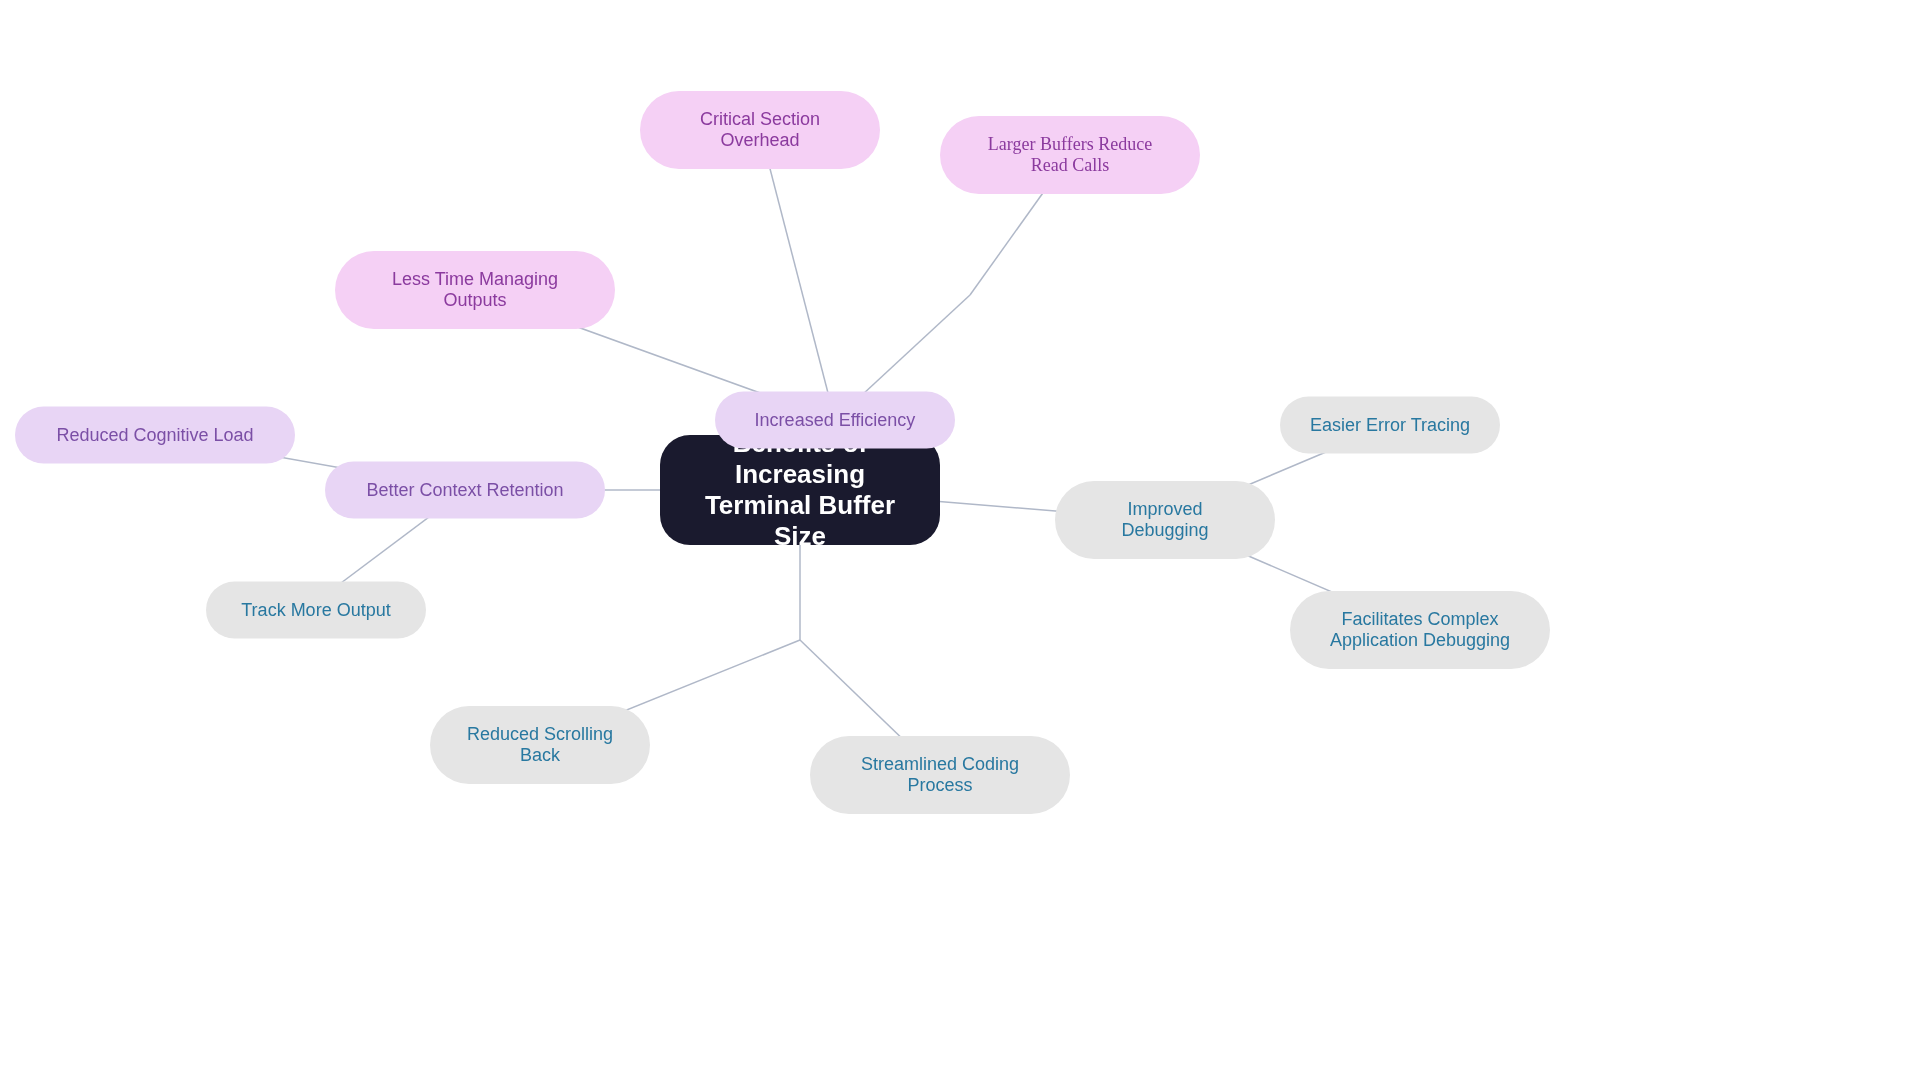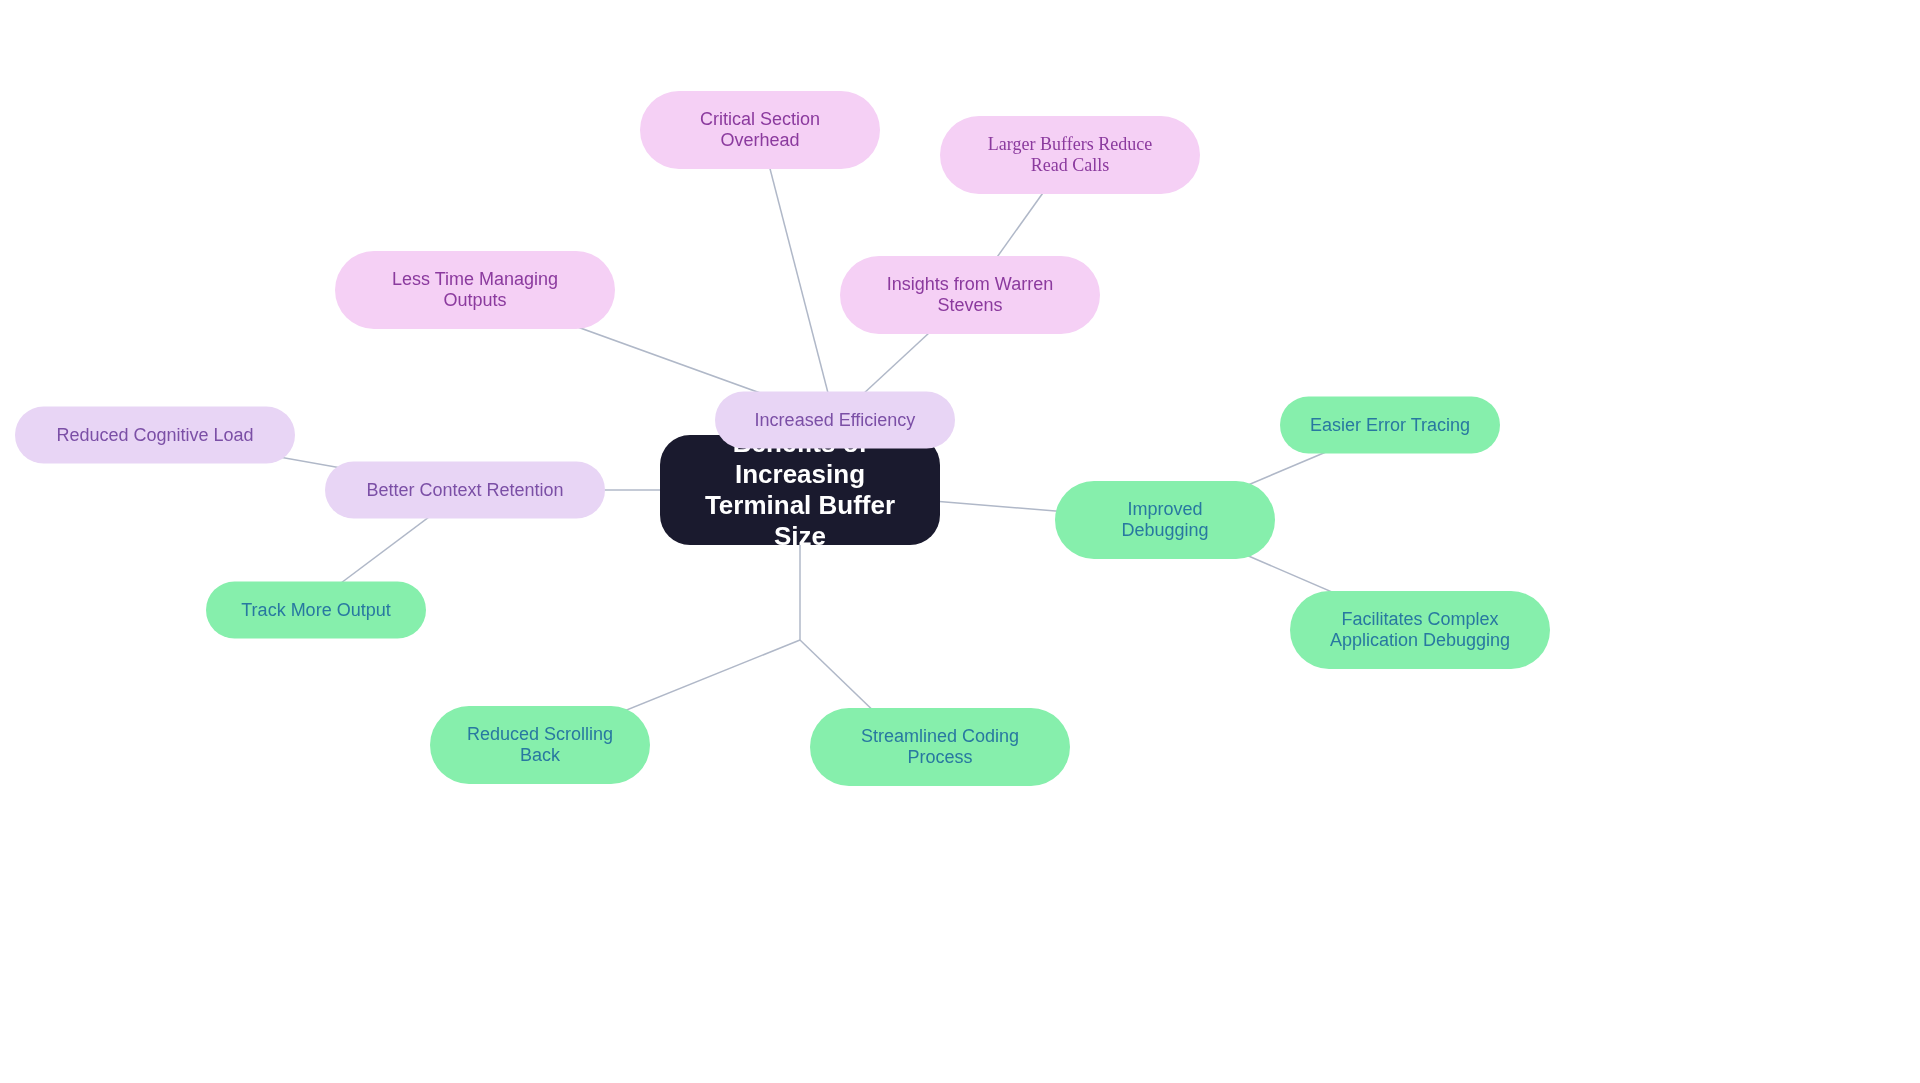--- a/index.html
+++ b/index.html
@@ -48,21 +48,21 @@
       background: #f5d0f5;
       color: #8b3a9e;
       border: none;
     }
     .node-purple {
       background: #e8d5f5;
       color: #7b4fa6;
       border: none;
     }
     .node-blue {
-      background: #86efac;
+      background: #e5e5e5;
       color: #2878a0;
       border: none;
     }
   </style>
 </head>
 <body>
 
 <div id="mindmap-container">
   <svg id="connections">
       <line x1="800" y1="490" x2="835" y2="420" stroke="#b0b8c8" stroke-width="1.5"></line>
@@ -78,25 +78,24 @@
       <line x1="800" y1="640" x2="940" y2="775" stroke="#b0b8c8" stroke-width="1.5"></line>
       <line x1="800" y1="490" x2="1165" y2="520" stroke="#b0b8c8" stroke-width="1.5"></line>
       <line x1="1165" y1="520" x2="1390" y2="425" stroke="#b0b8c8" stroke-width="1.5"></line>
       <line x1="1165" y1="520" x2="1420" y2="630" stroke="#b0b8c8" stroke-width="1.5"></line>
     </svg>
 <div class="node node-center" style="left: 800px; top: 490px; width: 280px; height: 110px;">Benefits of Increasing Terminal
 Buffer Size</div>
     <div class="node node-pink" style="left: 760px; top: 130px; width: 240px;">Critical Section Overhead</div>
     <div class="node node-pink" style="left: 1070px; top: 155px; width: 260px; font-family: Liberation Serif, serif;">Larger Buffers Reduce Read
 Calls</div>
-    <div class="node node-pink" style="left: 970px; top: 295px; width: 260px;">Insights from Warren Stevens</div>
     <div class="node node-purple" style="left: 835px; top: 420px; width: 240px;">Increased Efficiency</div>
     <div class="node node-pink" style="left: 475px; top: 290px; width: 280px;">Less Time Managing Outputs</div>
     <div class="node node-purple" style="left: 155px; top: 435px; width: 280px;">Reduced Cognitive Load</div>
     <div class="node node-purple" style="left: 465px; top: 490px; width: 280px;">Better Context Retention</div>
     <div class="node node-blue" style="left: 316px; top: 610px; width: 220px;">Track More Output</div>
     <div class="node node-blue" style="left: 540px; top: 745px; width: 220px;">Reduced Scrolling Back</div>
-    <div class="node node-blue" style="left: 940px; top: 747px; width: 260px;">Streamlined Coding Process</div>
+    <div class="node node-blue" style="left: 940px; top: 775px; width: 260px;">Streamlined Coding Process</div>
     <div class="node node-blue" style="left: 1165px; top: 520px; width: 220px;">Improved Debugging</div>
     <div class="node node-blue" style="left: 1390px; top: 425px; width: 220px;">Easier Error Tracing</div>
     <div class="node node-blue" style="left: 1420px; top: 630px; width: 260px;">Facilitates Complex
 Application Debugging</div>
   </div>
 
 </body></html>

